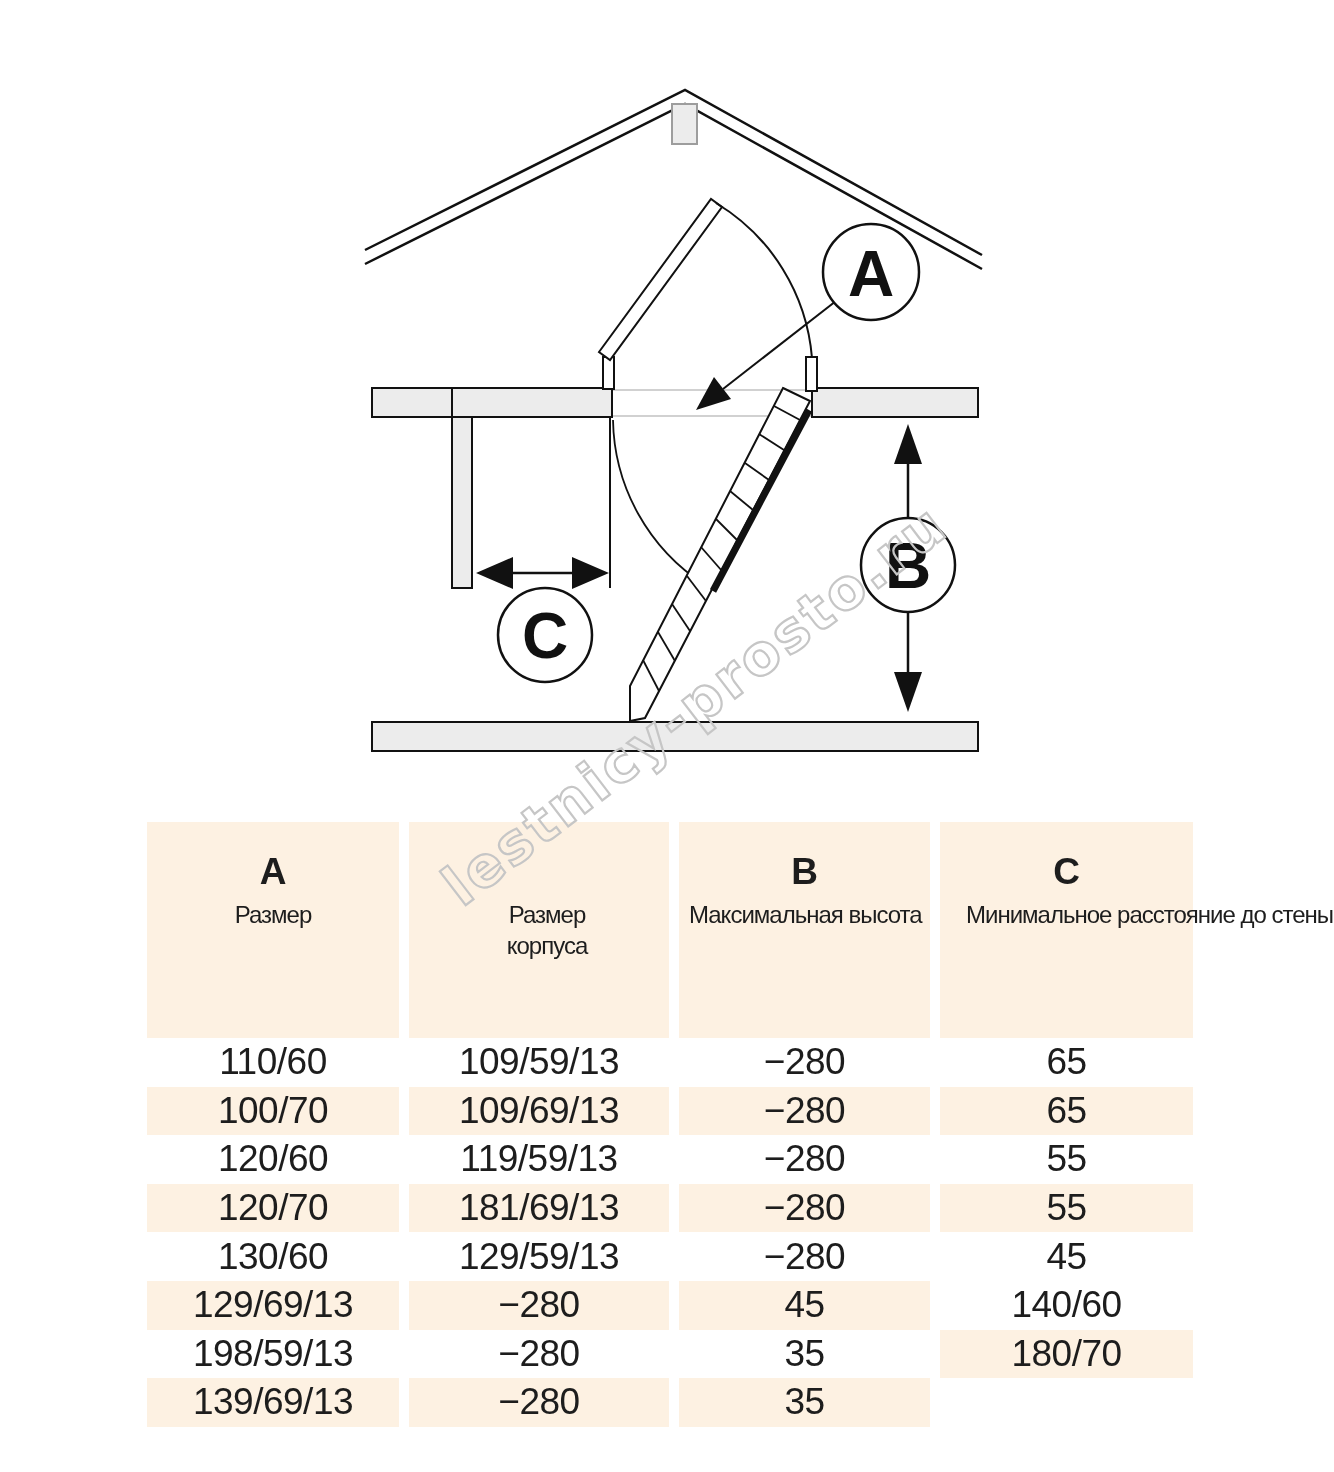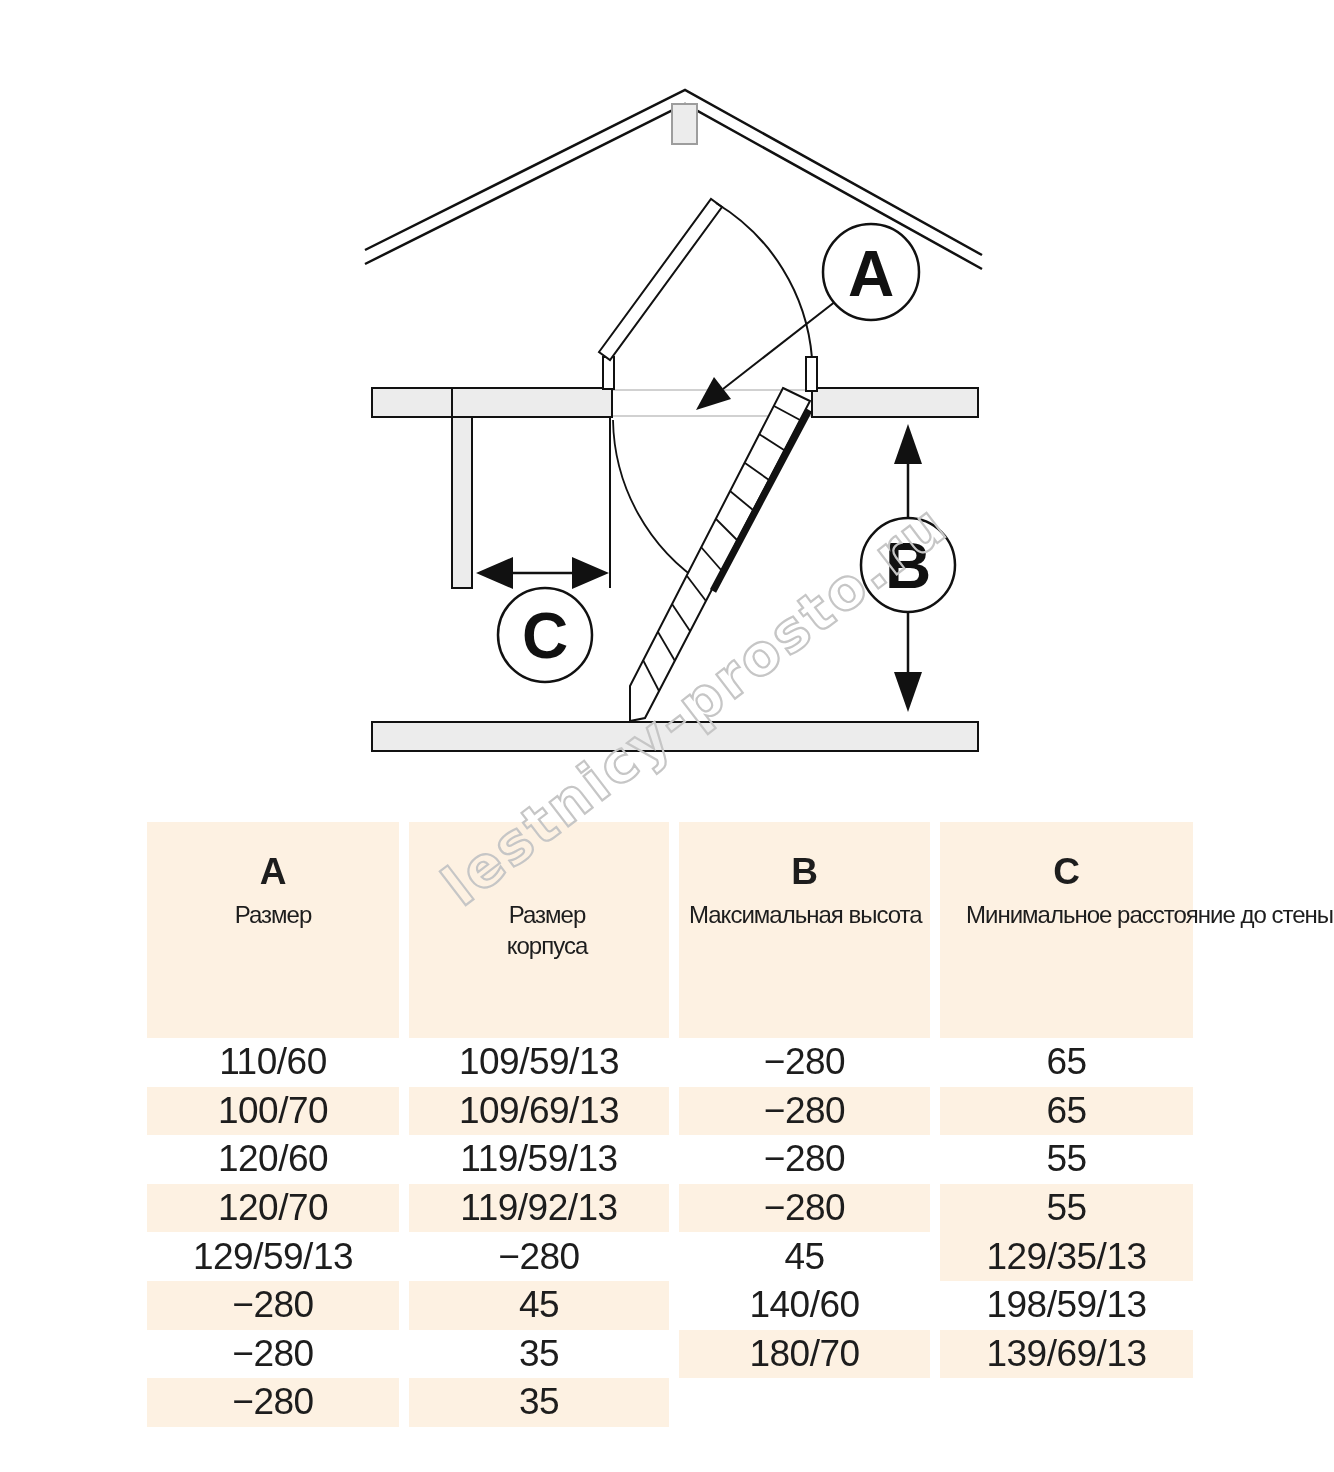--- a/index.html
+++ b/index.html
@@ -156,29 +156,30 @@
   <div class="cell alt">109/69/13</div>
   <div class="cell alt">−280</div>
   <div class="cell alt">65</div>
 
   <div class="cell">120/60</div>
   <div class="cell">119/59/13</div>
   <div class="cell">−280</div>
   <div class="cell">55</div>
 
   <div class="cell alt">120/70</div>
-  <div class="cell alt">119/92/13</div>
+  <div class="cell alt">181/69/13</div>
   <div class="cell alt">−280</div>
   <div class="cell alt">55</div>
 
+  <div class="cell">130/60</div>
   <div class="cell">129/59/13</div>
   <div class="cell">−280</div>
   <div class="cell">45</div>
 
-  <div class="cell alt">129/35/13</div>
+  <div class="cell alt">129/69/13</div>
   <div class="cell alt">−280</div>
   <div class="cell alt">45</div>
 
   <div class="cell">140/60</div>
   <div class="cell">198/59/13</div>
   <div class="cell">−280</div>
   <div class="cell">35</div>
 
   <div class="cell alt">180/70</div>
   <div class="cell alt">139/69/13</div>

